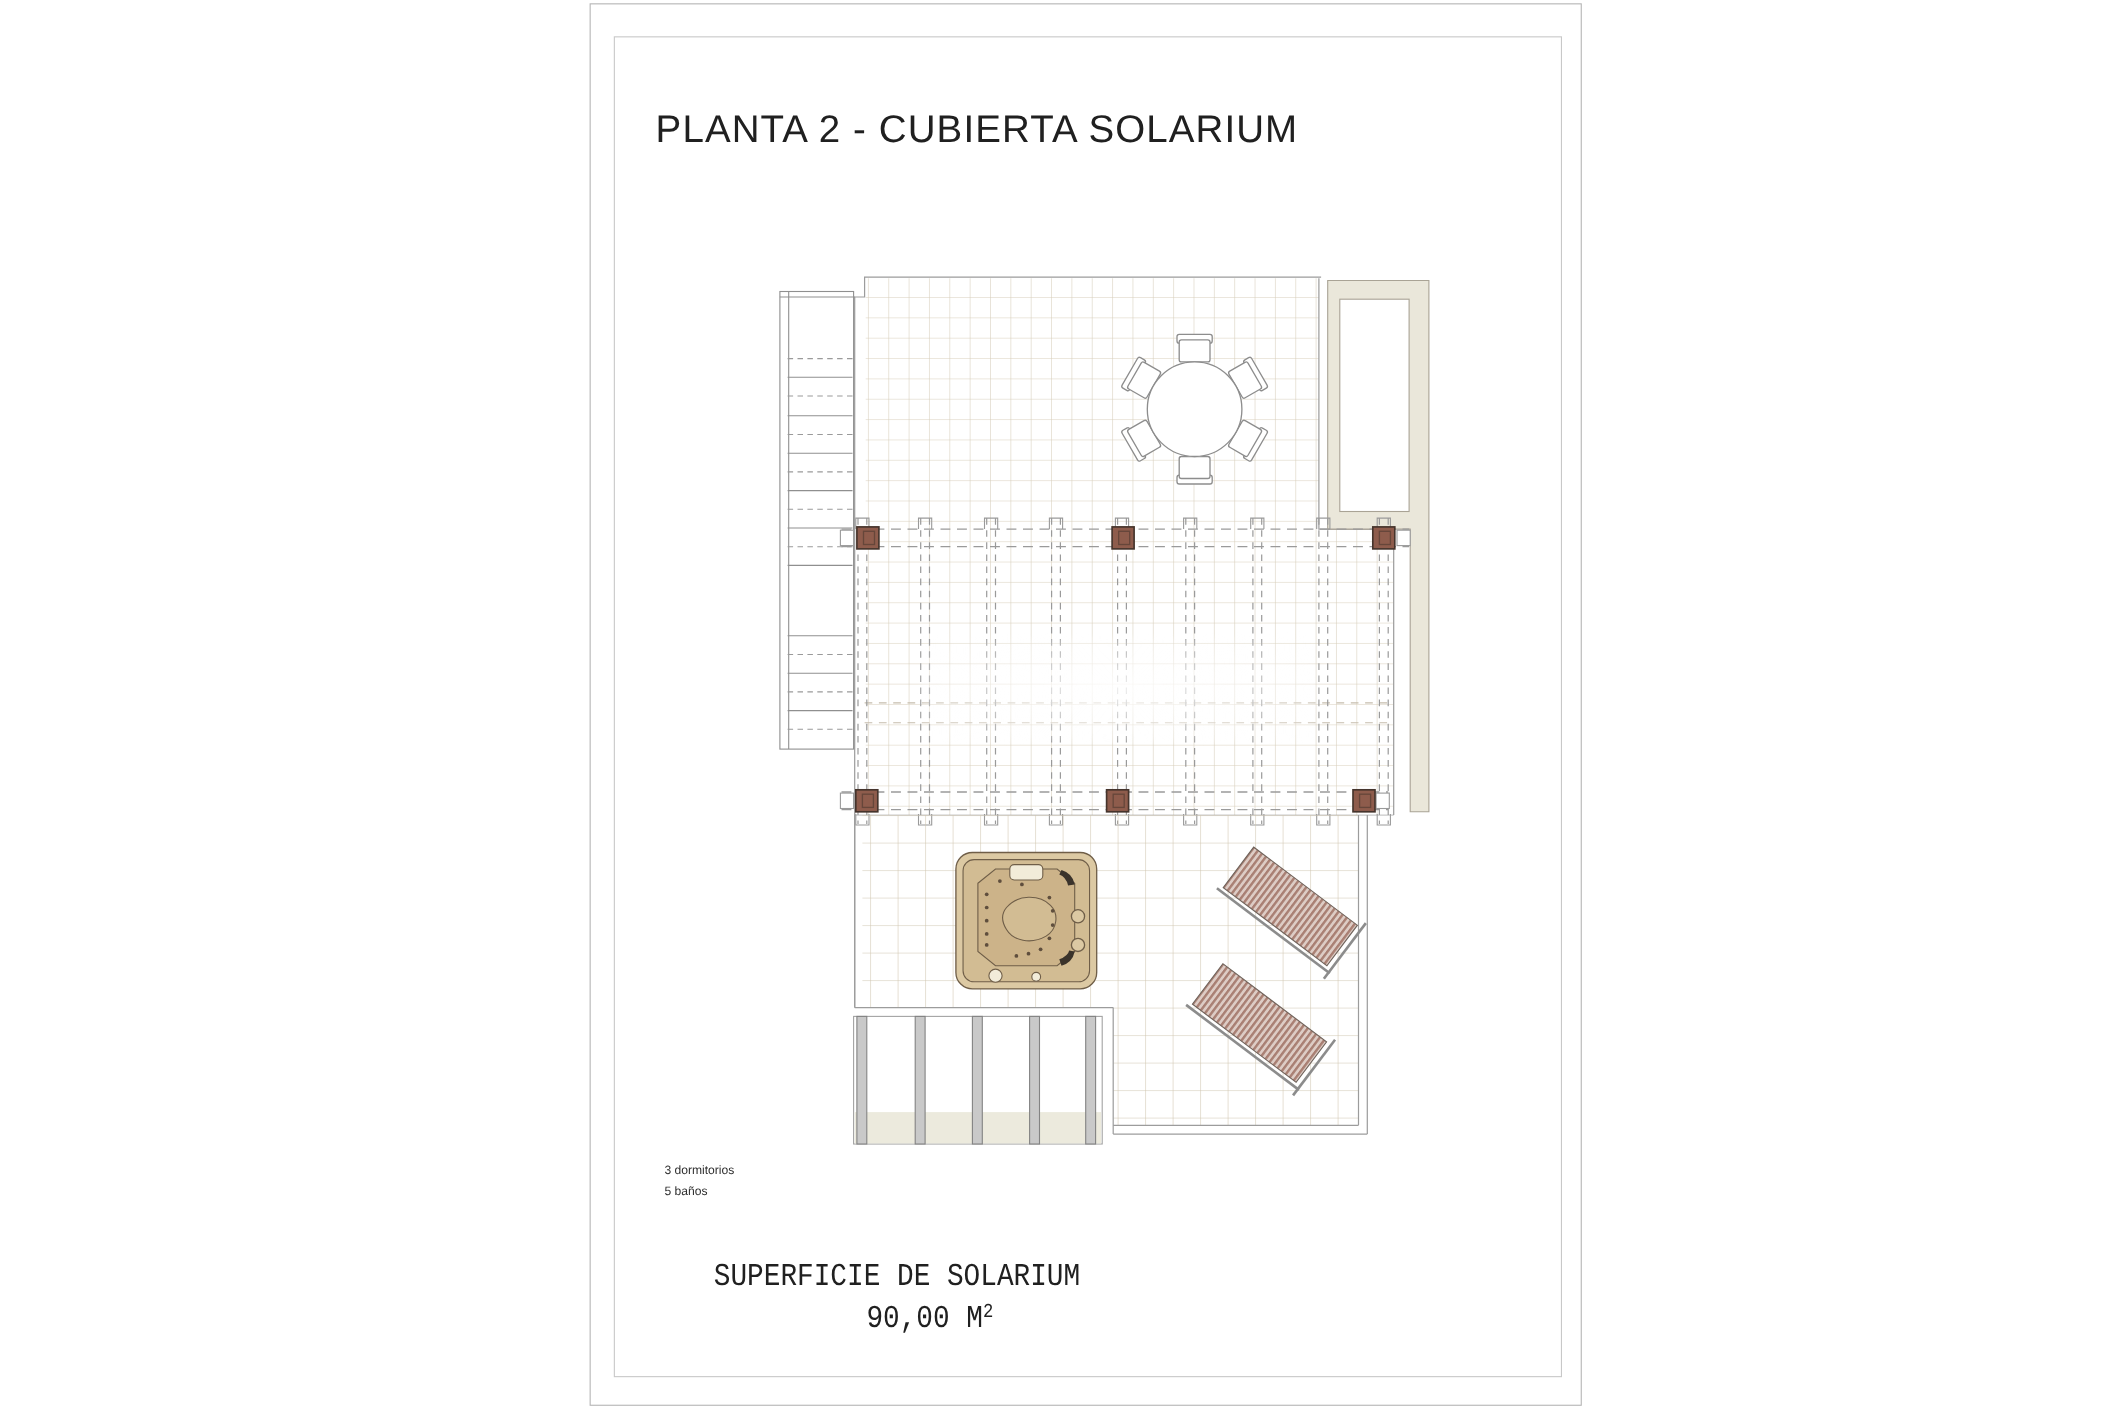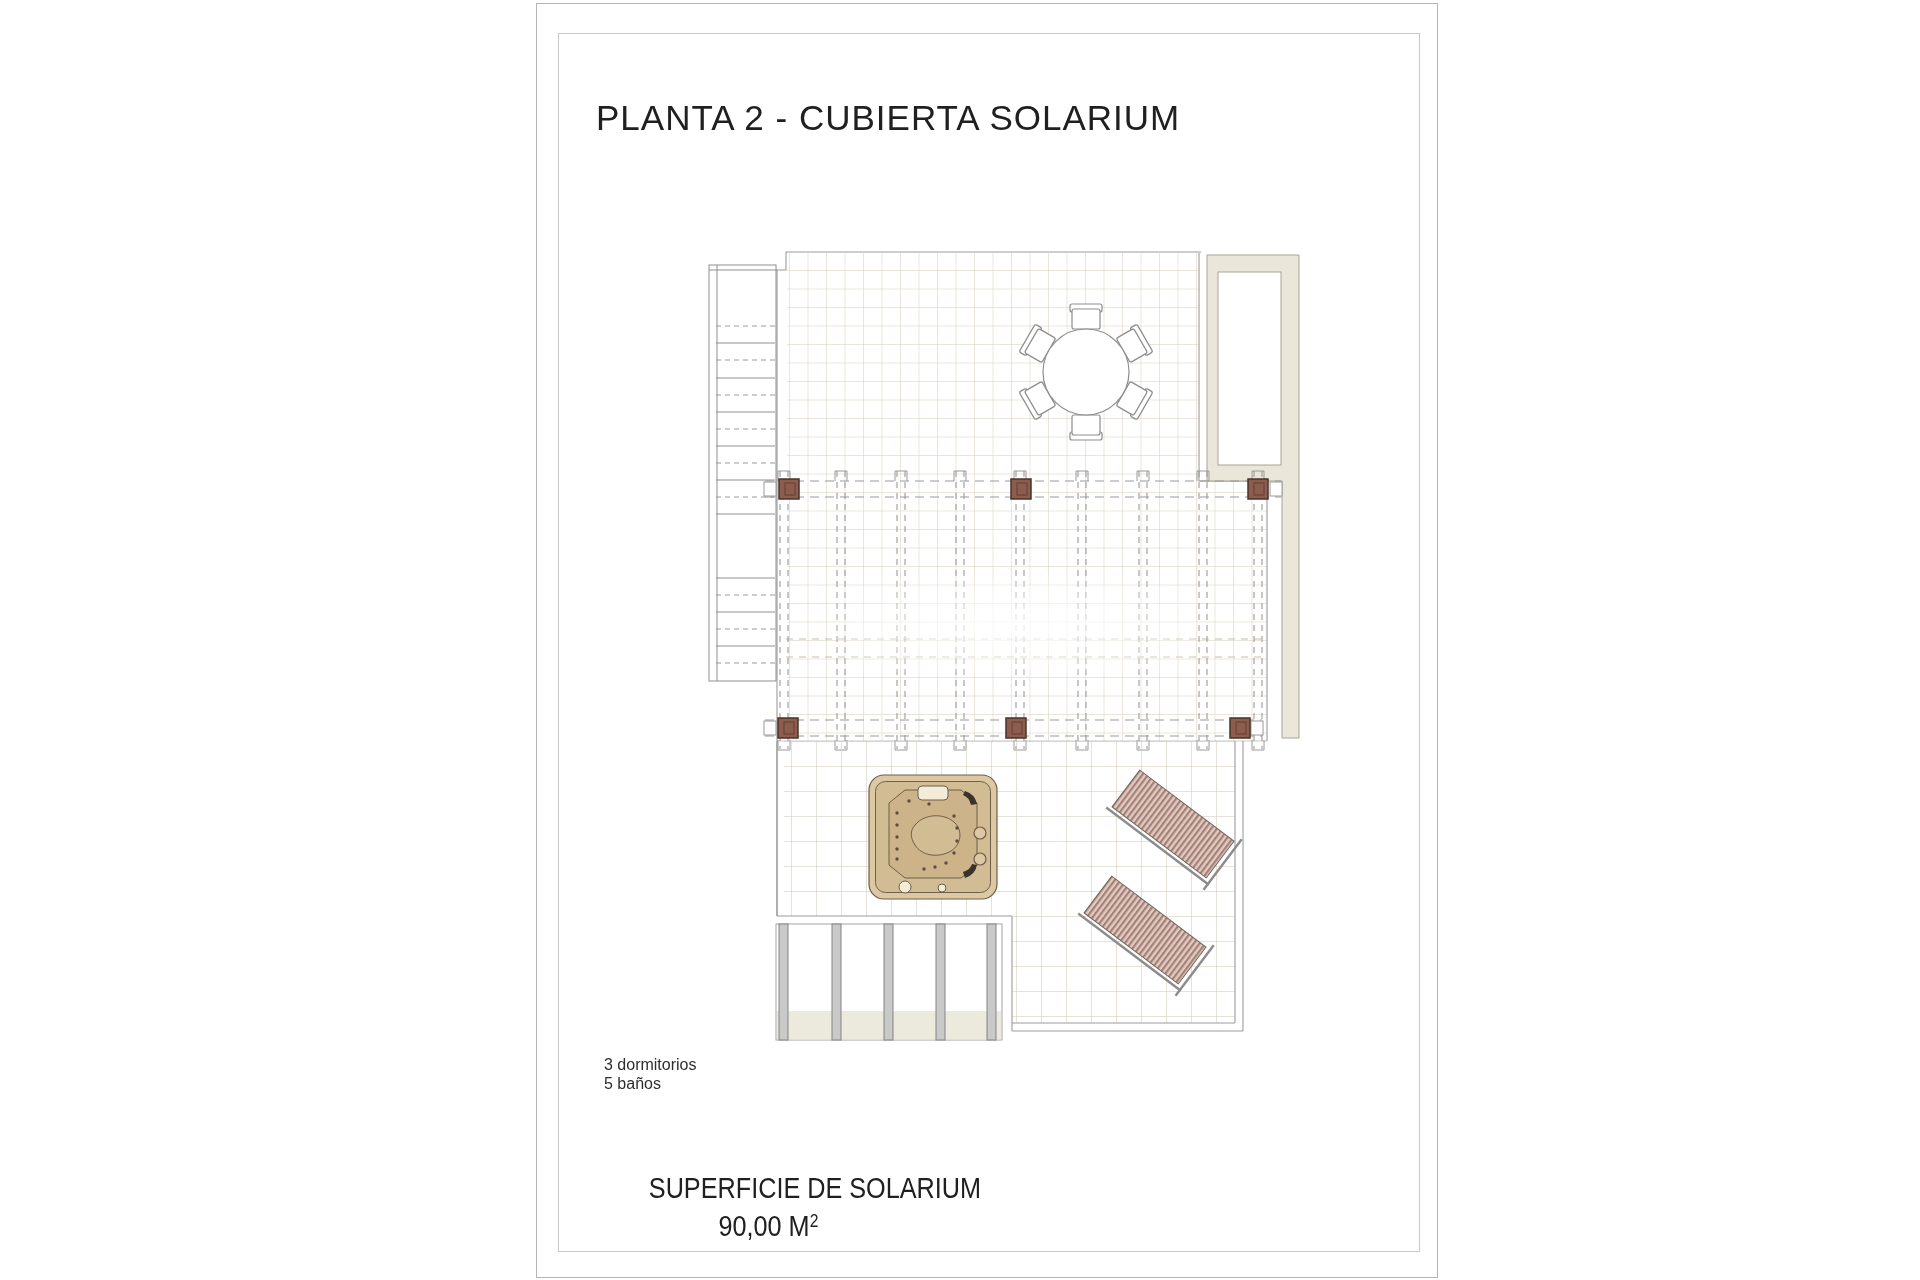--- a/index.html
+++ b/index.html
@@ -5,23 +5,23 @@
   html,body{margin:0;padding:0;background:#ffffff;}
   .canvas{position:relative;width:1920px;height:1280px;background:#fff;overflow:hidden;
           font-family:"Liberation Sans", sans-serif;}
   .page{position:absolute;left:508px;top:3px;width:902px;height:1275px;box-sizing:border-box;
         background:#fff;border:1px solid var(--pageb,#b5b5b5);margin-left:28px;}
   .frame{position:absolute;left:21px;top:29px;width:862px;height:1219px;box-sizing:border-box;
          border:1px solid var(--frameb,#c8c8c8);}
   .title{position:absolute;left:59px;top:94px;font-size:35px;letter-spacing:1px;
          color:var(--text,#202020);white-space:nowrap;font-weight:400;}
   .plan-svg{position:absolute;left:152px;top:237px;width:660px;height:820px;}
-  .info{position:absolute;left:67px;top:1051px;font-size:16px;line-height:19px;color:#2e2e2e;}
-  .area{position:absolute;left:87px;top:1168px;width:288px;text-align:center;
-        color:var(--text,#202020);}
+  .info{position:absolute;left:67px;top:1051px;font-size:11px;line-height:19px;color:#2e2e2e;}
+  .area{position:absolute;left:87px;top:1140px;width:288px;text-align:right;
+        color:var(--text,#202020);font-family:Liberation Mono, monospace;}
   .area .l1,.area .l2{display:inline-block;font-size:29px;line-height:33px;transform:scaleX(.87);
         transform-origin:center;white-space:nowrap;}
   .area sup{font-size:0.62em;vertical-align:9px;}
   .watermark{position:absolute;left:300px;top:575px;width:360px;height:95px;pointer-events:none;
         background:radial-gradient(ellipse at center, rgba(255,255,255,.85), rgba(255,255,255,0));
         filter:blur(3px);}
   
   .tline{stroke:var(--tile,#d7ceba);stroke-width:1;fill:none}
   .tline2{stroke:var(--tile2,#d0c6b0);stroke-width:1;fill:none}
   .ol{stroke:var(--outline,#9c9c9c);stroke-width:1.1;fill:none}

